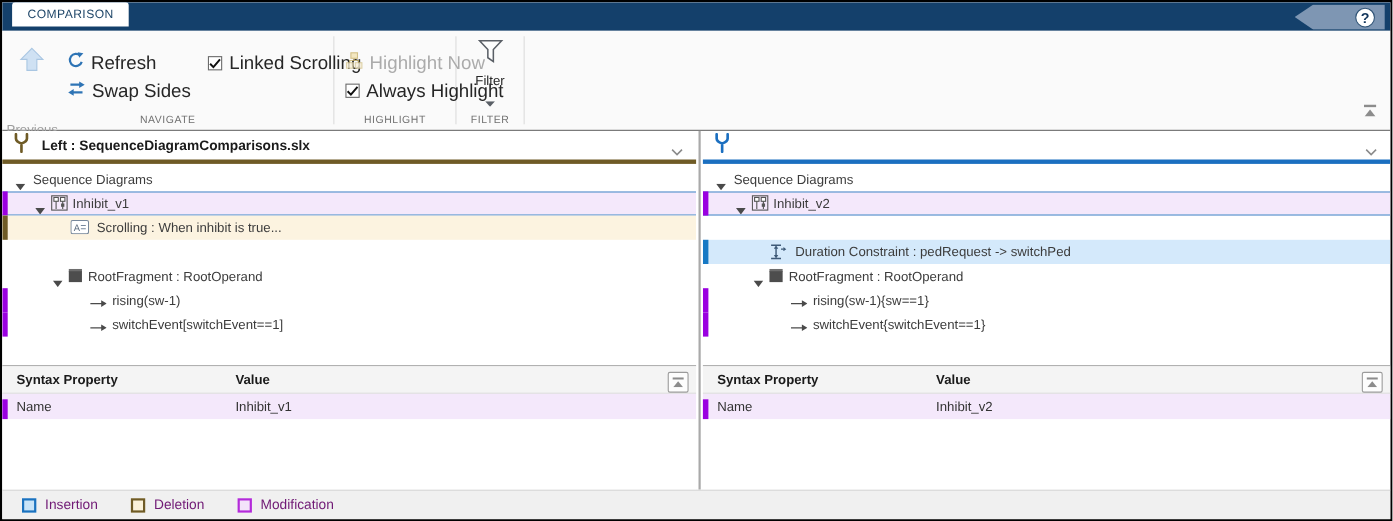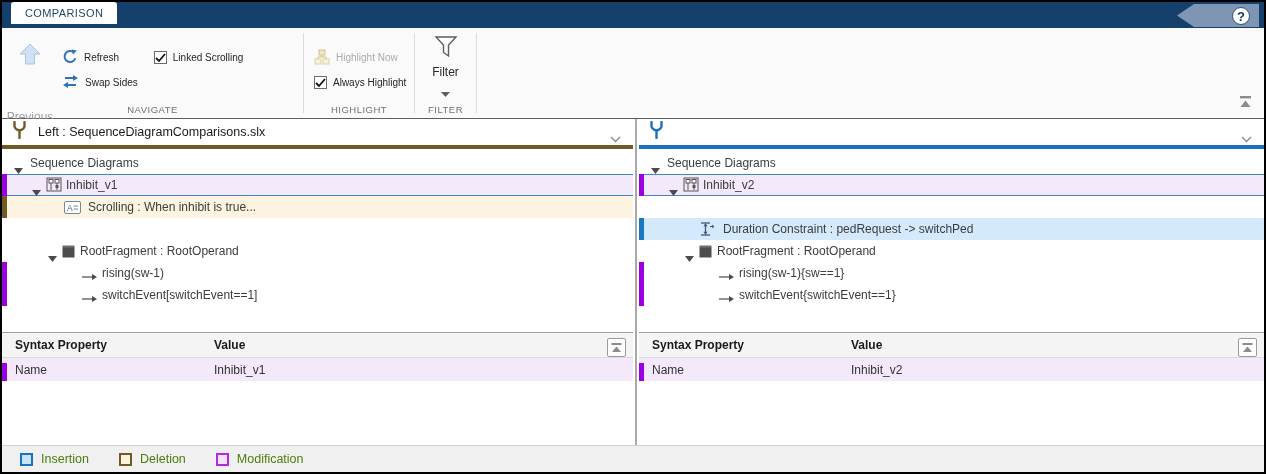--- a/index.html
+++ b/index.html
@@ -23,39 +23,39 @@
   .ribbon { position:relative; height:91px; background:#FAFAFA; border-bottom:1px solid #5E5E5E; display:flex; }
   .rsection { position:relative; height:100%; }
   .sec-label { position:absolute; bottom:3px; left:0; right:0; text-align:center;
                font-size:9.5px; color:#717171; letter-spacing:.5px; }
   .vsep { width:1px; background:#DCDCDC; margin:5px 0; }
   .sec-navigate { width:301px; display:flex; padding:4px 0 0 4px; }
   .bigbtn { width:48px; display:flex; flex-direction:column; align-items:center; padding-top:10px; cursor:pointer;gap:35px; }
   .bigbtn .lbl { font-size:12px; margin-top:5px; color:#262626; }
   .bigbtn.disabled .lbl { color:#9E9E9E; }
   .col { display:flex; flex-direction:column; margin-top:13px; margin-left:8px; }
-  .rrow { display:flex; align-items:center; gap:6px; height:25px; font-size:10px; color:#262626; cursor:pointer; white-space:nowrap; }
+  .rrow { display:flex; align-items:center; gap:6px; height:25px; font-size:17px; color:#262626; cursor:pointer; white-space:nowrap; }
   .rrow.disabled { color:#ABABAB; }
   .cb { width:13px; height:13px; border:1px solid #6B6B6B; background:#fff; display:flex;
         align-items:center; justify-content:center; }
   .sec-highlight { width:110px; padding:17px 0 0 10px; }
   .sec-filter { width:61px; }
   .filterbtn { width:100%; display:flex; flex-direction:column; align-items:center; padding-top:8px; cursor:pointer; }
   .filterbtn .lbl { font-size:12px; margin-top:3px; color:#262626; }
   .filterbtn .caret { margin-top:4px; }
   .ribbon-collapse { position:absolute; right:12px; bottom:7px; cursor:pointer; }
   
   .main { display:flex; height:326px; }
   .panel { position:relative; background:#fff; }
   .panel.left { width:631px; }
   .panel.right { flex:1; }
   .divider { width:6px; position:relative; background:#fff; }
   .divider::after { content:""; position:absolute; left:2px; top:0; bottom:0; width:2px; background:#A9A9A9; }
   .panel-header { height:26px; display:flex; align-items:center; padding:0 10px; position:relative; cursor:pointer; }
-  .panel-title { font-weight:normal; font-size:12.5px; color:#1A1A1A; margin-left:11px; white-space:nowrap; }
+  .panel-title { font-weight:bold; font-size:12.5px; color:#1A1A1A; margin-left:11px; white-space:nowrap; }
   .header-chevron { position:absolute; right:12px; top:10px; }
   .accent-bar { height:4px; }
   .tree { height:183px; padding-top:3px; position:relative; overflow:hidden; }
   .trow { position:relative; height:22px; }
   .trow .tlabel { position:absolute; top:4px; font-size:12px; color:#3C3C3C; white-space:nowrap; }
   .trow .ticon { position:absolute; }
   .trow .caret { position:absolute; top:8px; cursor:pointer; }
   .marker { position:absolute; left:0; top:0; bottom:0; width:5px; }
   .row-mod { background:#F4E8FB; }
   .row-del { background:#FCF3E0; }
@@ -68,21 +68,21 @@
   .pt-header span { position:absolute; top:5px; }
   .pt-col1 { left:13px; } .pt-col2 { left:212px; }
   .pt-collapse { position:absolute; right:7px; top:3px; width:19px; height:19px; background:#FDFDFD;
                  border:1px solid #9B9B9B; border-radius:2px; display:flex; align-items:center;
                  justify-content:center; cursor:pointer; }
   .pt-row { height:23px; background:#F4E8FB; position:relative; font-size:12px; color:#333; }
   .pt-row span { position:absolute; top:5px; white-space:nowrap; }
   
   .legend { height:27px; background:#F0F0F0; border-top:1px solid #CFCFCF; display:flex;
             align-items:center; padding-left:18px; gap:30px; }
-  .leg-item { display:flex; align-items:center; gap:8px; font-size:12.5px; color:#4d7c0f; }
+  .leg-item { display:flex; align-items:center; gap:8px; font-size:12.5px; color:#701a75; }
   .leg-swatch { width:13px; height:13px; border:2px solid; background:#fff; }
 </style>
 </head>
 <body>
 
 <div class="app">
 
   <div class="tabstrip">
     <div class="tab">COMPARISON</div>
     <div class="help-banner">

